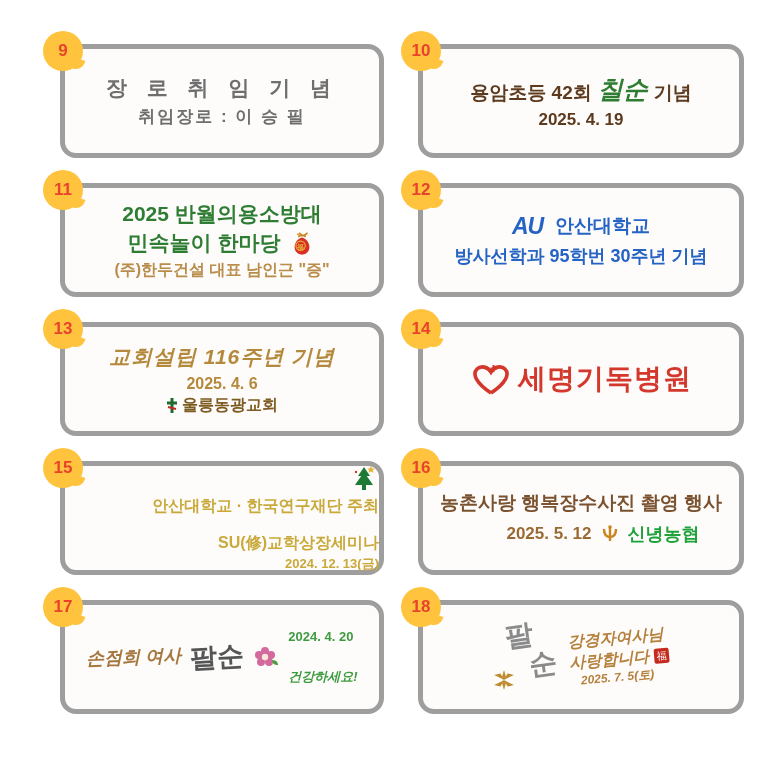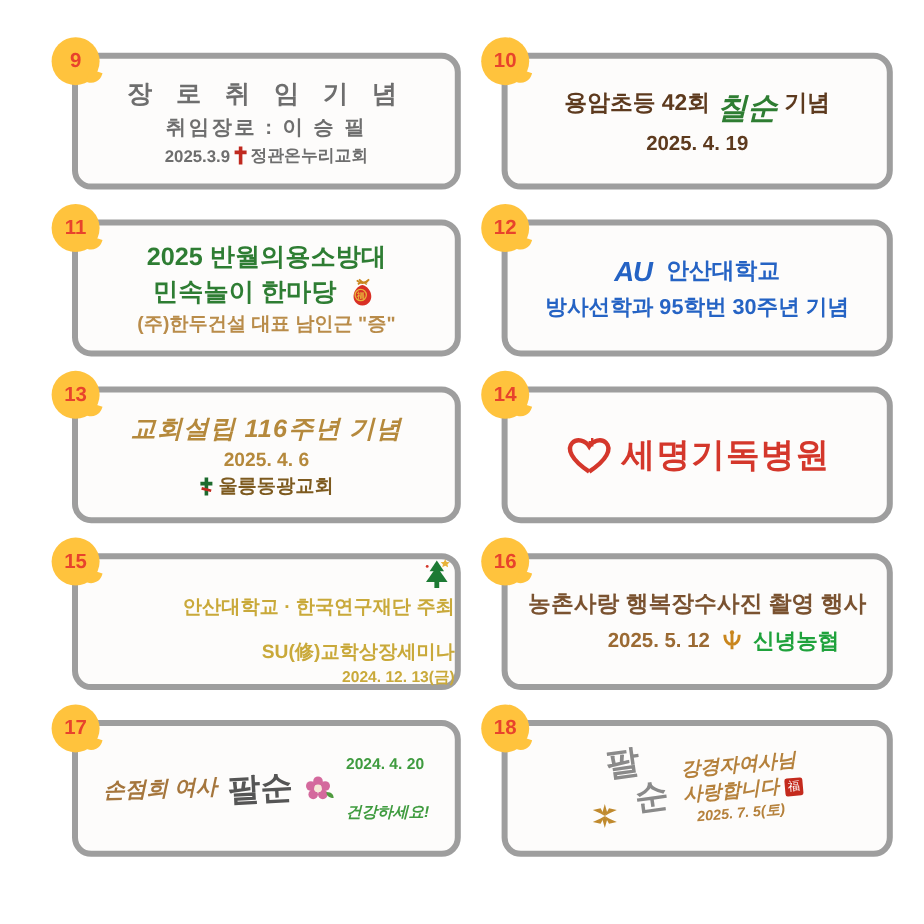--- a/index.html
+++ b/index.html
@@ -31,21 +31,21 @@
   }
   .row { display:flex; align-items:center; justify-content:center; }
   .icon { display:inline-flex; align-items:center; justify-content:center; }
 
   
   .c9-l1 { font-size:21px; font-weight:bold; letter-spacing:7px; color:#6e6e6e; }
   .c9-l2 { font-size:17px; font-weight:bold; letter-spacing:2px; color:#6e6e6e; margin-top:3px; }
   .c9-l3 { font-size:14px; font-weight:bold; color:#6e6e6e; gap:2px; margin-top:3px; }
 
   
-  .c10-l1 { gap:6px; align-items:flex-start; }
+  .c10-l1 { gap:6px; align-items:flex-end; }
   .c10-pre,.c10-post { font-size:19px; font-weight:bold; color:#5d3a1e; }
   .c10-hl { font-size:25px; font-weight:bold; font-style:italic; color:#2e7d32; }
   .c10-date { font-size:17px; font-weight:bold; color:#5d3a1e; margin-top:4px; }
 
   
   .c11-l1 { font-size:21px; font-weight:bold; color:#2e7d33; }
   .c11-l2 { font-size:21px; font-weight:bold; color:#2e7d33; gap:8px; margin-top:1px; }
   .c11-l3 { font-size:16px; font-weight:bold; color:#b98c4a; margin-top:3px; }
 
   
@@ -99,29 +99,20 @@
 </style>
 </head>
 <body>
 
 <div class="grid">
 
   <div class="card">
     <div class="badge">9</div>
     <div class="c9-l1">장 로 취 임 기 념</div>
     <div class="c9-l2">취임장로 : 이 승 필</div>
-    <div class="row c9-l3">
-      <span>2025.3.9</span>
-      <span class="icon">
-        <svg width="13" height="17" viewBox="0 0 13 17">
-            <path d="M6.5 1 V16 M1.5 6 H11.5" stroke="#c0291f" stroke-width="3" fill="none"></path>
-          </svg>
-      </span>
-      <span>정관온누리교회</span>
-    </div>
   </div>
 
   <div class="card">
     <div class="badge">10</div>
     <div class="row c10-l1">
       <span class="c10-pre">용암초등 42회</span>
       <span class="c10-hl">칠순</span>
       <span class="c10-post">기념</span>
     </div>
     <div class="c10-date">2025. 4. 19</div>

